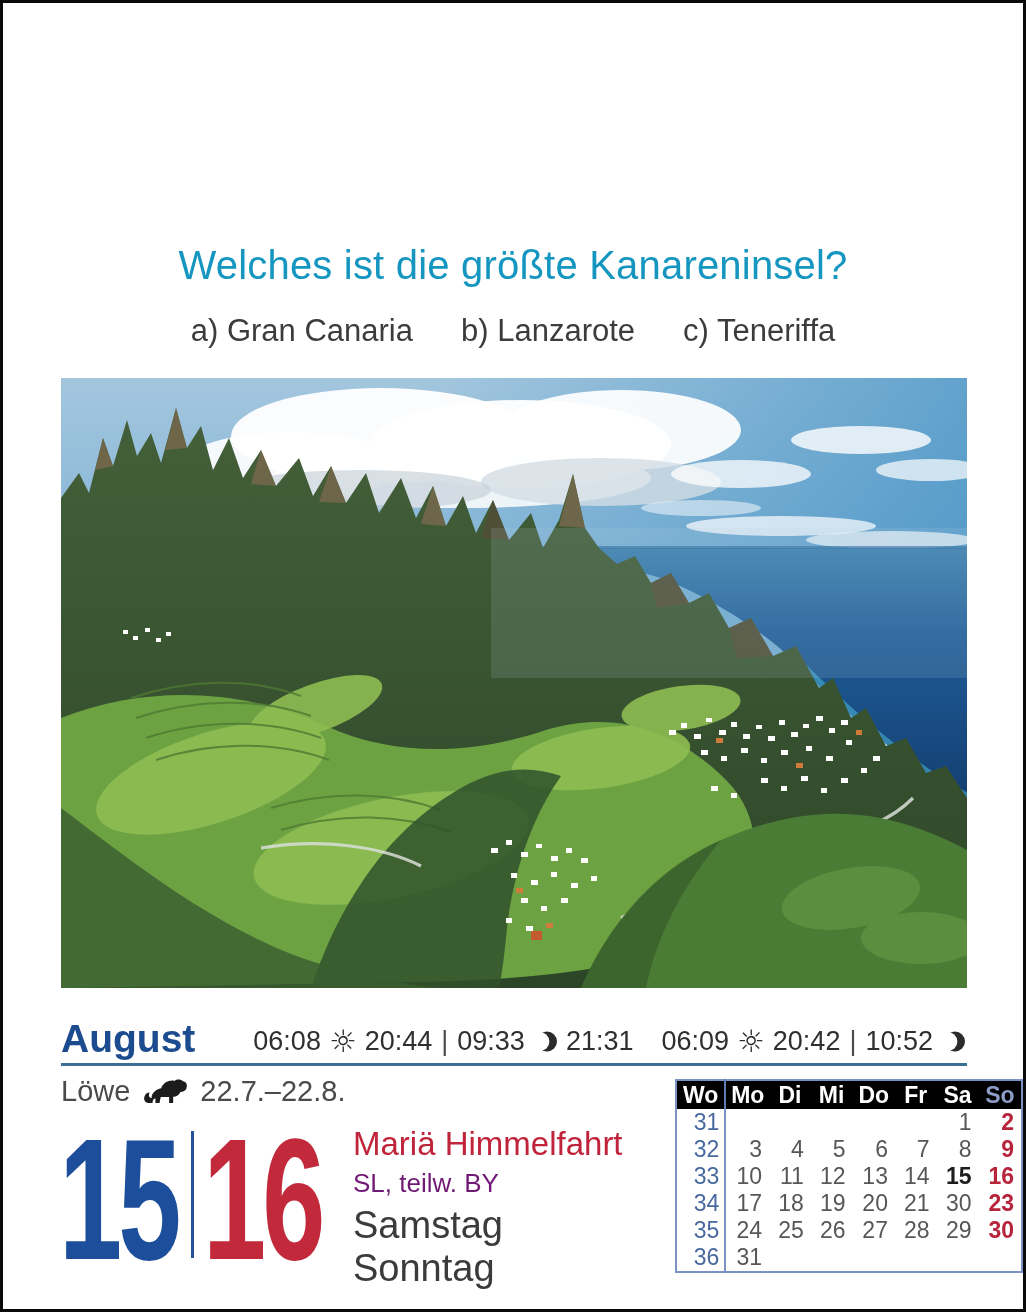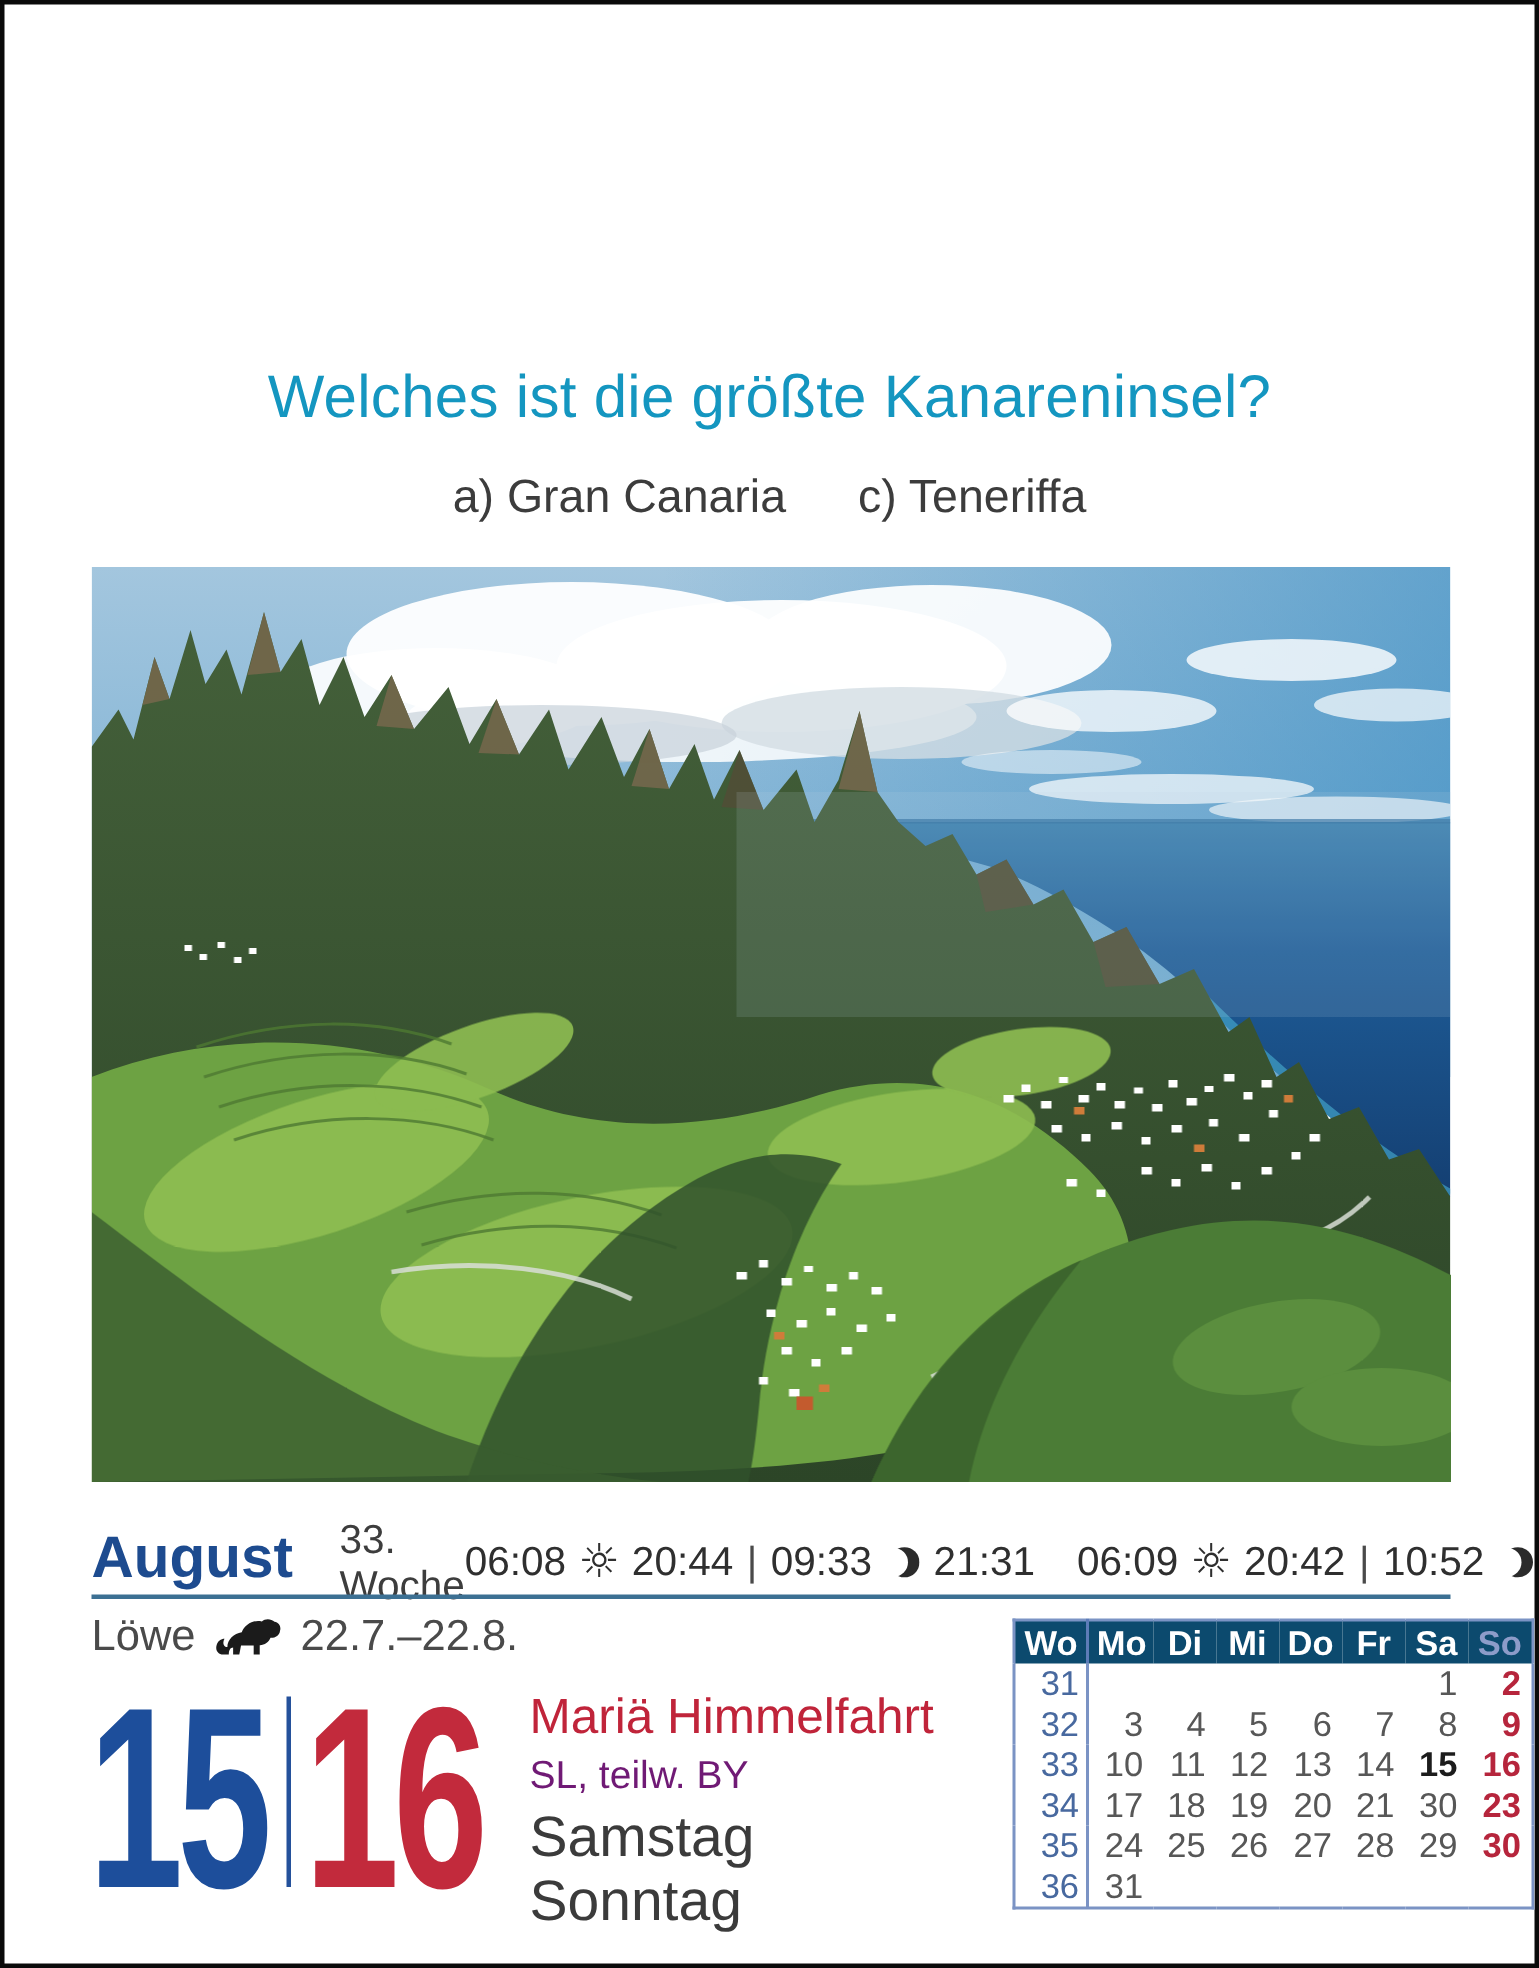--- a/index.html
+++ b/index.html
@@ -52,38 +52,39 @@
   
   .day-text{position:absolute;left:350px;top:1122px;}
   .holiday{font-size:33px;color:#c0243a;}
   .regions{font-size:26px;color:#701a75;margin-top:5px;}
   .weekday{font-size:38px;color:#3b3b3b;margin-top:7px;line-height:1.05;}
   .weekday.second{margin-top:3px;}
 
   
   .mini-cal{position:absolute;left:672px;top:1076px;border-collapse:collapse;
             font-size:23px;border:2px solid #7b93c4;background:#fff;}
-  .mini-cal th{background:#0c4a6e;color:#ffffff;font-weight:700;height:28px;text-align:center;
+  .mini-cal th{background:#000000;color:#ffffff;font-weight:700;height:28px;text-align:center;
                padding:0 4px;}
   .mini-cal th.wo-h{width:40px;border-right:2px solid #5d7cb8;}
   .mini-cal th.so{color:#8d9cc9;}
   .mini-cal td{width:36px;height:25px;text-align:right;padding:0 7px 0 0;color:#575757;}
   .mini-cal td.wo{color:#48699f;border-right:2px solid #7b93c4;padding-right:5px;width:38px;}
   .mini-cal td.sunday{color:#b6253c;font-weight:700;}
   .mini-cal td.today{color:#1c1c1c;font-weight:700;}
 </style>
 </head>
 <body>
 
 <div class="page">
 
 
   <h1 class="question">Welches ist die größte Kanareninsel?</h1>
   <div class="answers">
     <span>a) Gran Canaria</span>
+    <span>b) Lanzarote</span>
     <span>c) Teneriffa</span>
   </div>
 
   <div class="photo">
     <svg viewBox="0 0 906 610" preserveAspectRatio="none">
       <defs>
         <linearGradient id="skyG" x1="0" y1="0" x2="0" y2="1">
           <stop offset="0" stop-color="#a3c6de"></stop>
             <stop offset=".55" stop-color="#84b5d6"></stop>
             <stop offset="1" stop-color="#9ec3d8"></stop>
@@ -246,21 +247,20 @@
         <ellipse cx="790" cy="520" rx="70" ry="30" transform="rotate(-10 790 520)"></ellipse>
         <ellipse cx="860" cy="560" rx="60" ry="26"></ellipse>
       </g>
 
       <rect x="430" y="150" width="476" height="150" fill="#bcd6e6" opacity=".14"></rect>
     </svg>
   </div>
 
   <div class="month-row">
     <span class="month">August</span>
-    <span class="weeklbl">33. Woche</span>
     <span class="times">
       <span>06:08</span>
       <span class="sun">☼</span>
       <span>20:44</span>
       <span class="sep">|</span>
       <span>09:33</span>
       <svg class="moon" viewBox="0 0 24 24">
         <circle cx="13.5" cy="12" r="10.5" fill="#2b2b2b"></circle>
           <circle cx="6" cy="12" r="10" fill="#ffffff"></circle>
       </svg>

